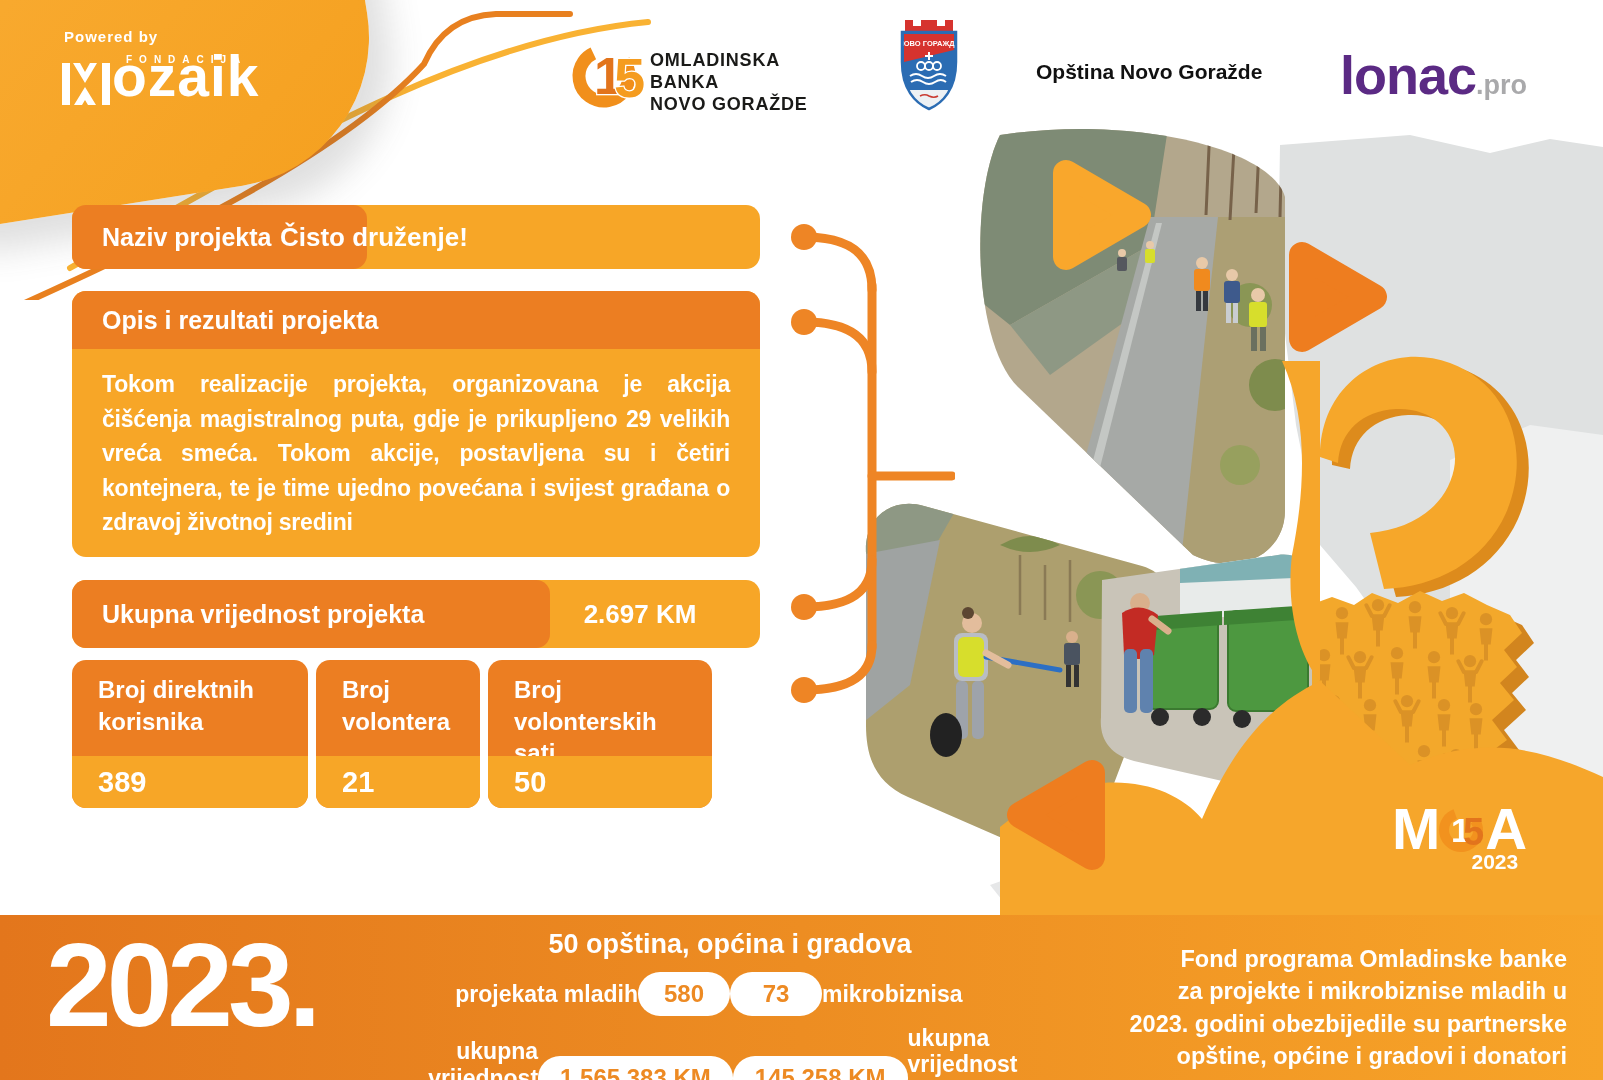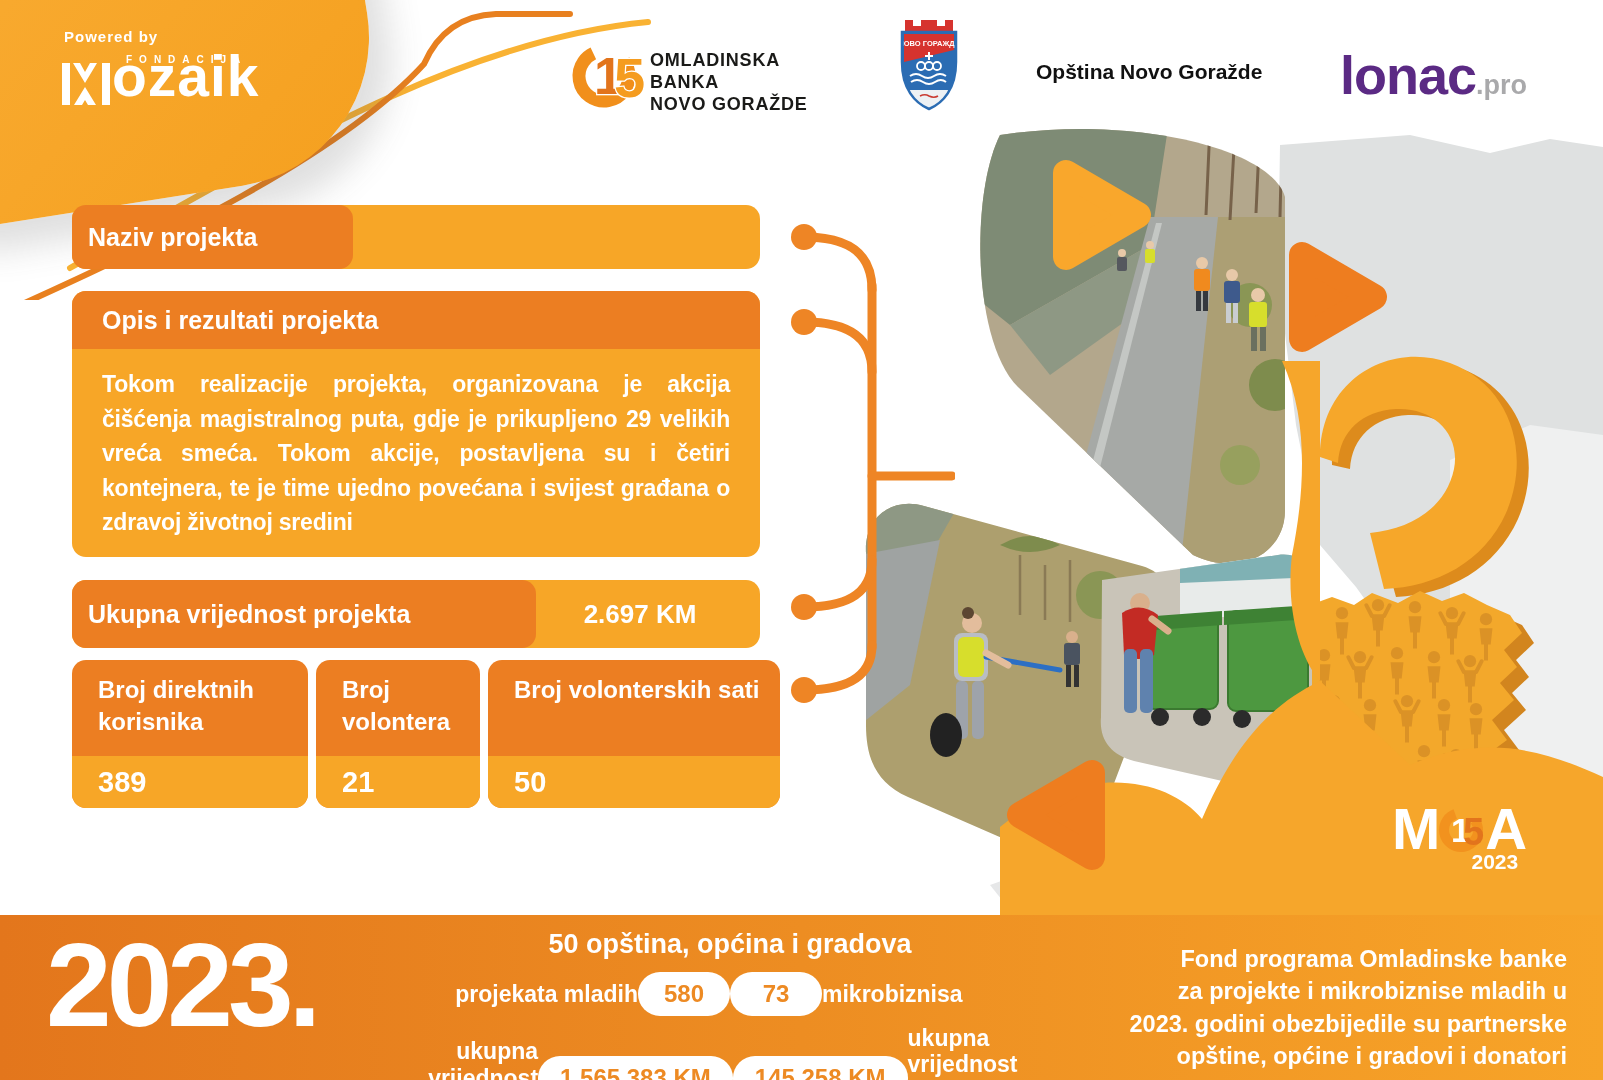--- a/index.html
+++ b/index.html
@@ -19,21 +19,21 @@
   
   .ob-text{left:650px;top:50px;color:#1a1a18;font-size:18px;font-weight:700;letter-spacing:.8px;line-height:1.22;z-index:3;}
   .muni-name{left:1036px;top:60px;color:#111;font-size:21px;font-weight:700;z-index:3;}
   .lonac{left:1312px;top:44px;z-index:3;}
   .lonac .main{color:#5B2A84;font-size:54px;font-weight:700;letter-spacing:-1px;margin-left:28px;}
   .lonac .suffix{color:#A9A9AB;font-size:27px;font-weight:700;}
 
   
   .rowbox{left:72px;width:688px;background:#F7A627;border-radius:14px;z-index:3;color:#fff;}
   .darkpill{position:absolute;left:0;top:0;bottom:0;background:#EC7E22;border-radius:14px;
-            display:flex;align-items:center;padding-left:16px;font-weight:700;color:#fff;}
+            display:flex;align-items:center;padding-left:30px;font-weight:700;color:#fff;}
   .row1{top:205px;height:64px;}
   .row1 .val{position:absolute;left:208px;top:0;height:64px;display:flex;align-items:center;
              font-size:26px;font-weight:700;}
   .opis{left:72px;top:291px;width:688px;height:266px;background:#F7A627;border-radius:14px;z-index:3;}
   .opis .hdr{height:58px;background:#EC7E22;border-radius:14px 14px 0 0;display:flex;align-items:center;
              padding-left:30px;color:#fff;font-size:25px;font-weight:700;}
   .opis .body{padding:18px 30px 0 30px;color:#fff;font-size:23px;font-weight:700;line-height:1.5;
               text-align:justify;letter-spacing:-.2px;}
   .row3{top:580px;height:68px;}
   .row3 .val{position:absolute;left:448px;right:0;top:0;height:68px;display:flex;align-items:center;
@@ -113,41 +113,42 @@
     <path d="M6,16 h54 v30 c0,27 -13,41 -27,47 c-14,-6 -27,-20 -27,-47 z" fill="none" stroke="#2B6CB3" stroke-width="2.5"></path>
   </svg>
   <div class="abs muni-name">Opština Novo Goražde</div>
 
   <div class="abs lonac">
     <span class="main">lonac</span><span class="suffix">.pro</span>
   </div>
 
   <div class="abs rowbox row1">
     <div class="darkpill" style="width:265px;font-size:25px;">Naziv projekta</div>
+    <div class="val">Čisto druženje!</div>
   </div>
 
   <div class="abs opis">
     <div class="hdr">Opis i rezultati projekta</div>
     <div class="body">Tokom realizacije projekta, organizovana je akcija čišćenja magistralnog puta, gdje je prikupljeno 29 velikih vreća smeća. Tokom akcije, postavljena su i četiri kontejnera, te je time ujedno povećana i svijest građana o zdravoj životnoj sredini</div>
   </div>
 
   <div class="abs rowbox row3">
     <div class="darkpill" style="width:448px;font-size:25px;">Ukupna vrijednost projekta</div>
     <div class="val">2.697 KM</div>
   </div>
 
   <div class="abs card" style="left:72px;width:236px;">
     <div class="lab">Broj direktnih korisnika</div>
     <div class="val">389</div>
   </div>
   <div class="abs card" style="left:316px;width:164px;">
     <div class="lab">Broj volontera</div>
     <div class="val">21</div>
   </div>
-  <div class="abs card" style="left:488px;width:292px;">
+  <div class="abs card" style="left:488px;width:224px;">
     <div class="lab">Broj volonterskih sati</div>
     <div class="val">50</div>
   </div>
 
   <svg class="abs" style="left:780px;top:200px;z-index:2;" width="175" height="520" viewBox="0 0 175 520">
     <g stroke="#EE8525" stroke-width="9" fill="none" stroke-linecap="round">
       <path d="M24,37 C62,37 92,48 92,90"></path>
       <path d="M24,122 C62,122 92,133 92,172"></path>
       <path d="M92,85 L92,448"></path>
       <path d="M92,276 L172,276"></path>

